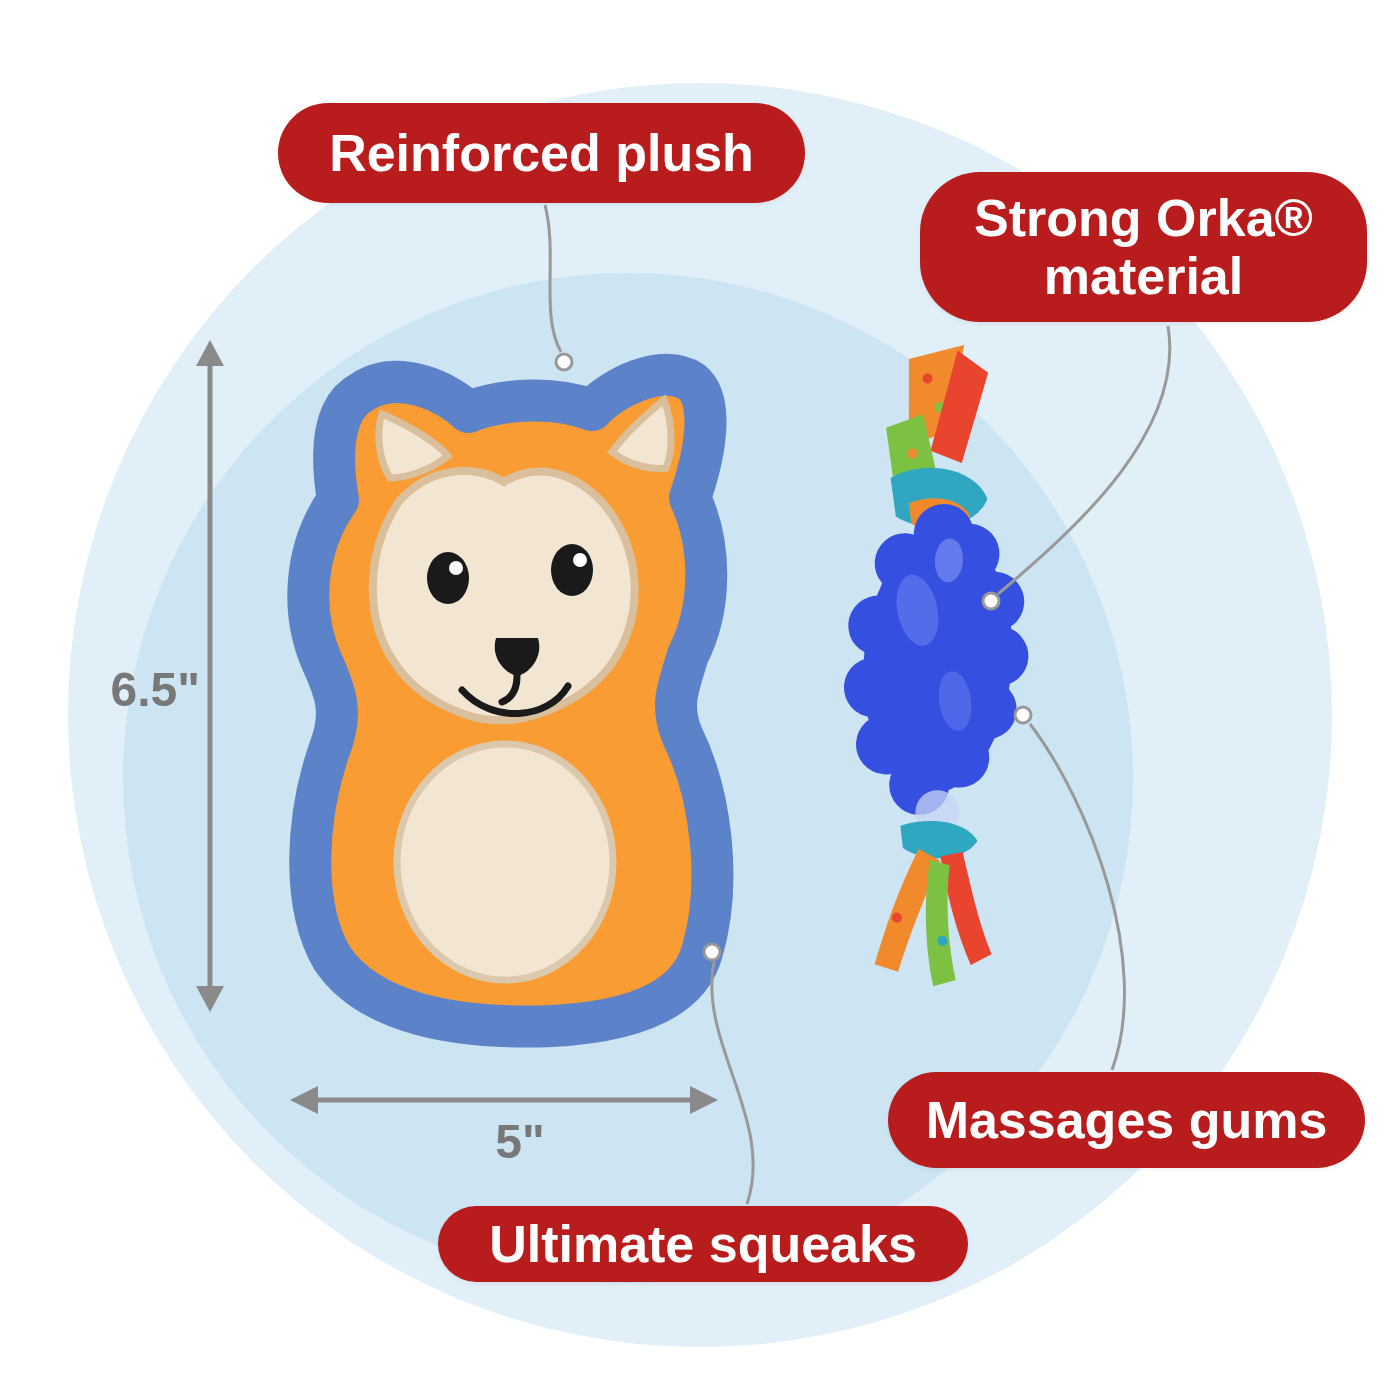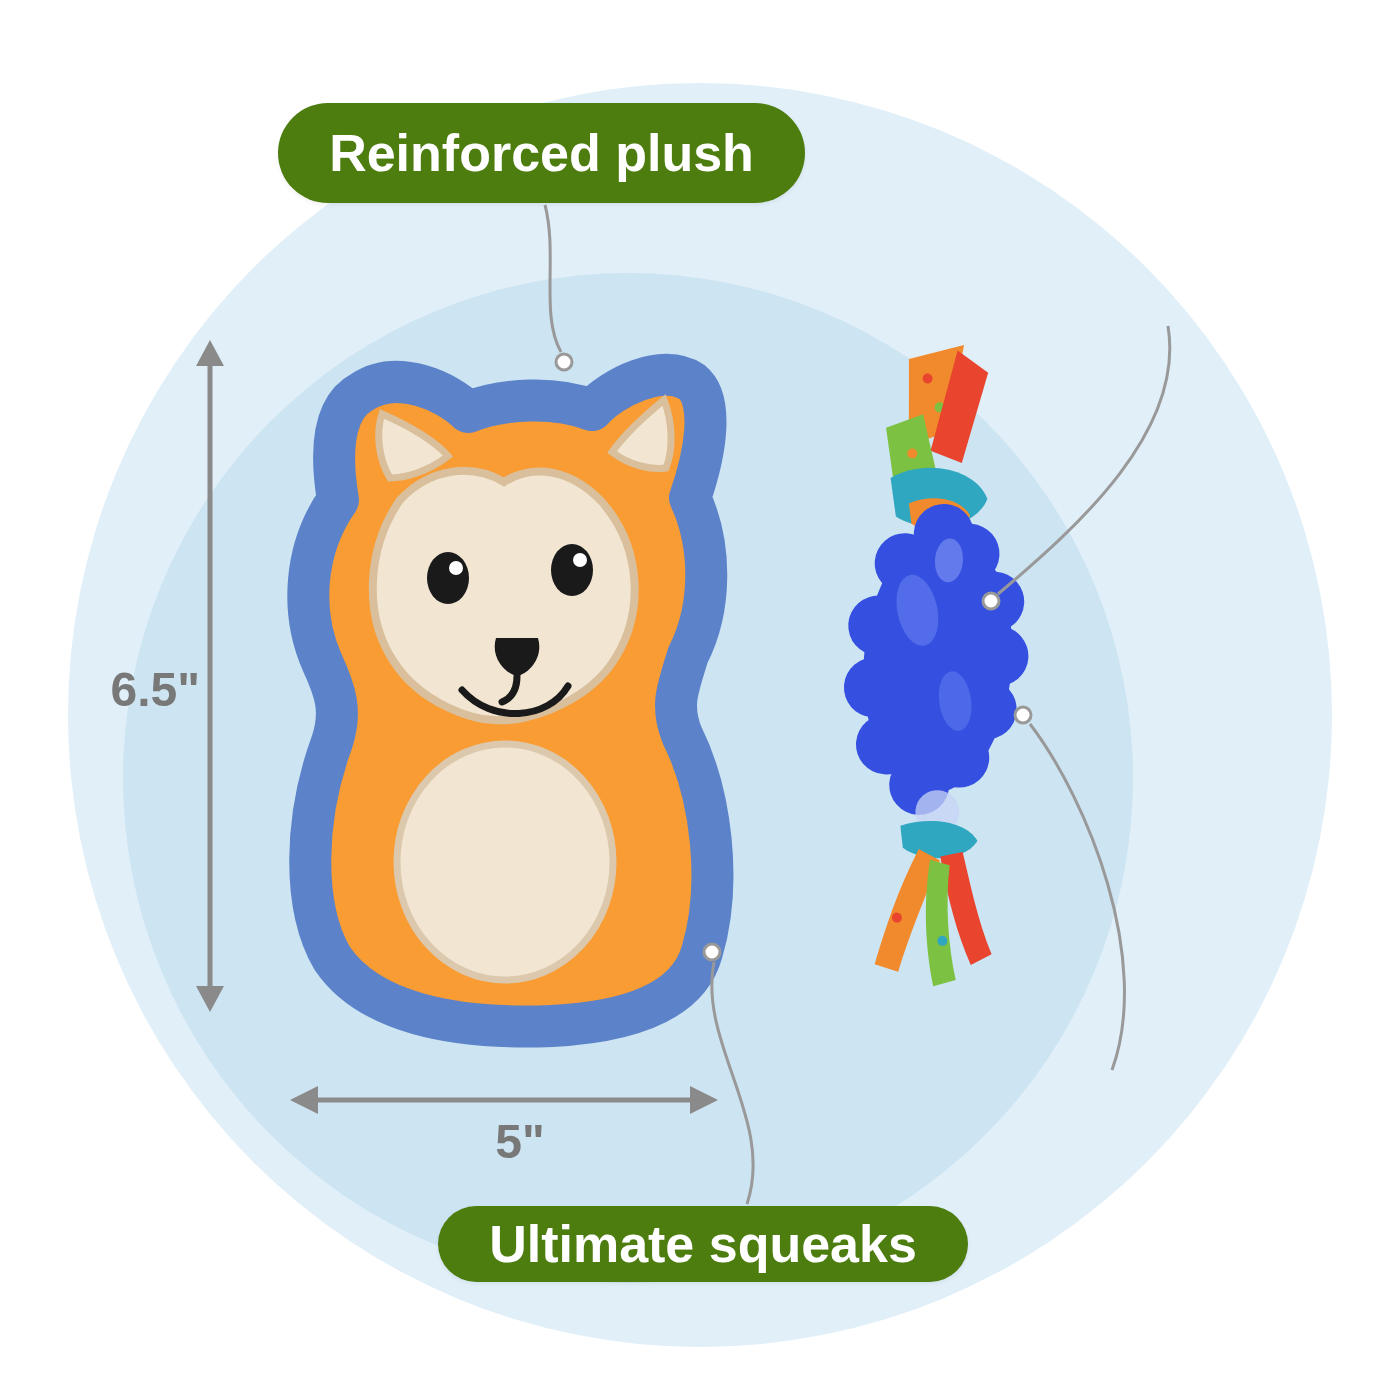--- a/index.html
+++ b/index.html
@@ -2,21 +2,21 @@
 <html><head>
 <meta charset="utf-8">
 <style>
   html,body{margin:0;padding:0;background:#ffffff;}
   body{width:1400px;height:1400px;position:relative;overflow:hidden;
        font-family:"Liberation Sans", sans-serif;}
   .stage{position:absolute;inset:0;width:1400px;height:1400px;}
   .art{position:absolute;left:0;top:0;width:1400px;height:1400px;}
   .bubble{
     position:absolute;
-    background:#4d7c0f;
+    background:#b91c1c;
     color:#ffffff;
     display:flex;align-items:center;justify-content:center;
     text-align:center;
     font-weight:bold;
     border-radius:60px;
     line-height:1.12;
     box-shadow:0 2px 4px rgba(0,0,0,0.06);
     z-index:5;
   }
   .bubble-reinforced{left:278px;top:103px;width:527px;height:100px;font-size:52px;}
@@ -150,21 +150,23 @@
       <path d="M 747 1204 C 775 1120 698 1044 714 962"></path>
       <circle cx="564" cy="362" r="8" fill="#FFFFFF"></circle>
       <circle cx="991" cy="601" r="8" fill="#FFFFFF"></circle>
       <circle cx="1023" cy="715" r="8" fill="#FFFFFF"></circle>
       <circle cx="712" cy="952" r="8" fill="#FFFFFF"></circle>
     </g>
   </svg>
 
   <div class="bubble bubble-reinforced">Reinforced plush</div>
 
+  <div class="bubble bubble-orka">Strong Orka® material</div>
 
+  <div class="bubble bubble-massages">Massages gums</div>
 
   <div class="bubble bubble-squeaks">Ultimate squeaks</div>
 
   <div class="dim-label dim-height">6.5"</div>
 
   <div class="dim-label dim-width">5"</div>
 
 </div>
 
 </body></html>

